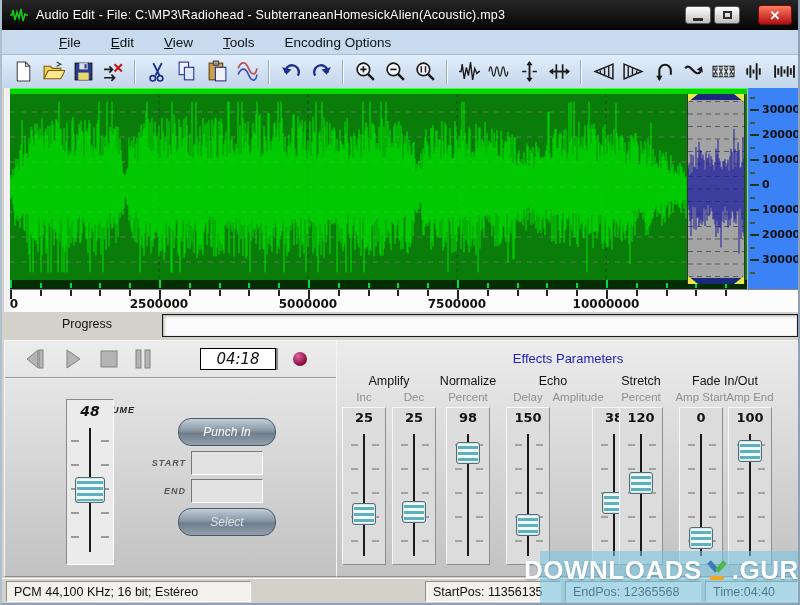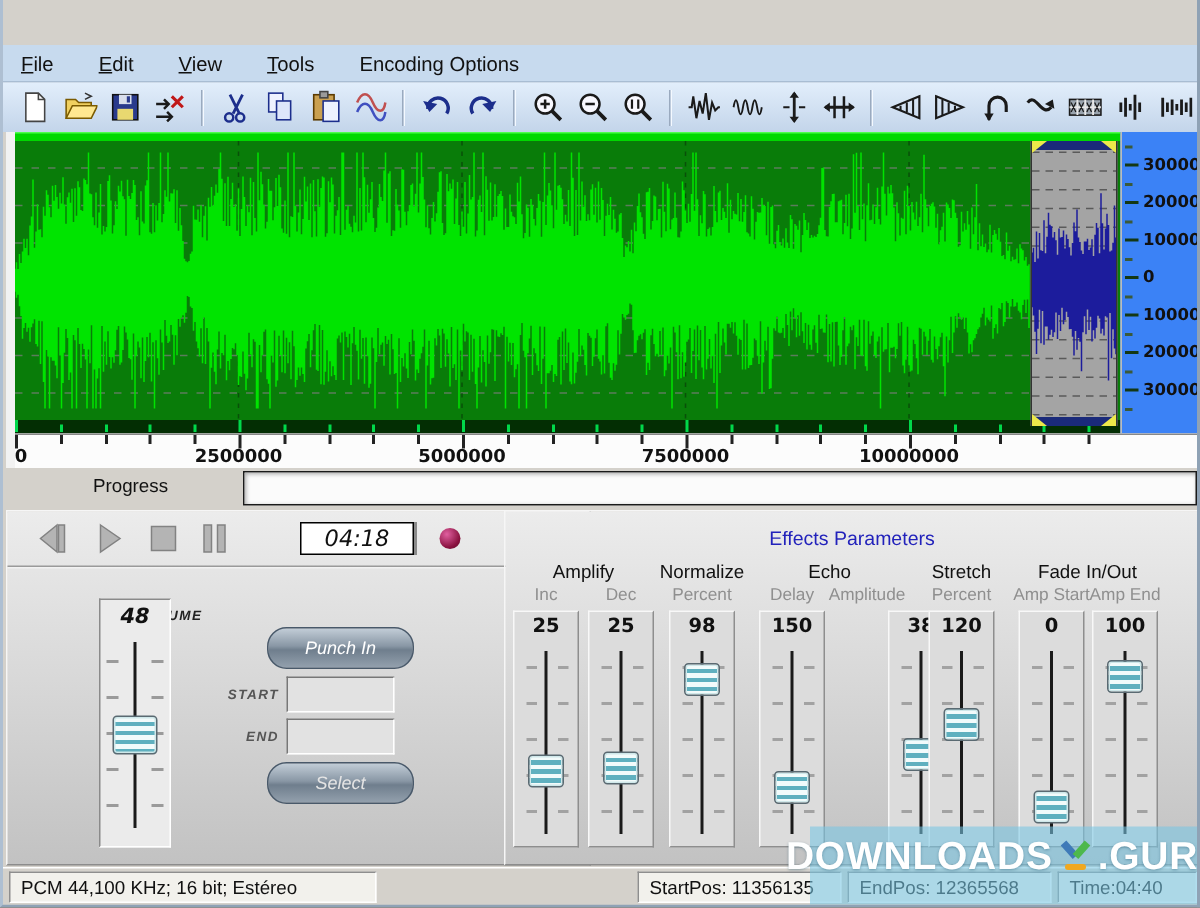--- a/index.html
+++ b/index.html
@@ -12,21 +12,21 @@
   .win-btn{position:absolute;top:6px;height:18px;border-radius:3px;border:1px solid #5a5a5a;
            background:linear-gradient(#ffffff,#bfbfbf);box-sizing:border-box;display:flex;align-items:center;justify-content:center;}
   .btn-min{left:683px;width:26px;}
   .btn-max{left:712px;width:26px;}
   .btn-close{left:756px;width:34px;height:20px;top:5px;background:linear-gradient(#ff7a62,#b01010);border:1px solid #6d0c0c;
              color:#fff;font-weight:bold;font-size:13px;line-height:1;}
   .glyph-min{width:10px;height:3px;background:#2c2c2c;margin-top:8px;}
   .glyph-max{width:9px;height:8px;border:2px solid #2c2c2c;box-sizing:border-box;}
   
   .menu-bar{position:absolute;left:0;top:30px;width:100%;height:25px;background:#c7daee;border-bottom:1px solid #a9bdd3;
-            display:flex;align-items:center;font-size:13.5px;color:#111;box-sizing:border-box;}
+            display:flex;align-items:center;font-size:13.5px;color:#111;box-sizing:border-box;padding-left:45px;}
   .menu-item{padding:0 15px;cursor:default;}
   .menu-item:first-child{padding-left:12px;}
   .toolbar{position:absolute;left:0;top:55px;width:100%;height:33px;background:linear-gradient(#e2eefb,#c3d5ea);
            display:flex;align-items:center;padding-left:6px;box-sizing:border-box;}
   .tb-btn{width:30px;height:28px;display:flex;align-items:center;justify-content:center;}
   .tb-sep{width:0;height:24px;border-left:1px solid #9aaabf;border-right:1px solid #f4f9ff;margin:0 6px;}
   
   .wave-display{position:absolute;left:2px;top:88px;width:796px;height:224px;background:#f2f2f2;overflow:hidden;}
   .wave-topstrip{position:absolute;left:6px;top:0;width:737px;height:6px;background:#00d800;border-top:1px solid #4dff4d;box-sizing:border-box;}
   .wave-green{position:absolute;left:6px;top:6px;width:737px;height:186px;background:#097c09;overflow:hidden;}
@@ -93,20 +93,35 @@
   .watermark{position:absolute;left:538px;top:551px;width:262px;height:54px;background:rgba(120,198,228,.58);
              display:flex;align-items:flex-start;justify-content:center;pointer-events:none;}
   .wm-text{display:flex;align-items:center;margin-top:4px;font-size:26px;font-weight:bold;color:#fff;
            text-shadow:0 1px 2px rgba(0,60,90,.35);letter-spacing:.5px;font-family:"Liberation Sans",sans-serif;}
 </style>
 </head>
 <body>
 
 <div class="window">
 
+  <div class="title-bar">
+    <svg class="app-icon" viewBox="0 0 18 14">
+      <polyline points="0,7 2,7 3,2 5,12 7,4 9,10 11,1 13,13 15,6 16,7 18,7" fill="none" stroke="#15c615" stroke-width="1.6"></polyline>
+    </svg>
+    <span class="title-text">Audio Edit - File: C:\MP3\Radiohead - SubterraneanHomesickAlien(Acoustic).mp3</span>
+    <div class="win-btn btn-min">
+        <div class="glyph-min"></div>
+      </div>
+    <div class="win-btn btn-max">
+        <div class="glyph-max"></div>
+      </div>
+    <div class="win-btn btn-close">
+        <span>✕</span>
+      </div>
+  </div>
 
   <div class="menu-bar">
       <span class="menu-item"><u>F</u>ile</span>
       <span class="menu-item"><u>E</u>dit</span>
       <span class="menu-item"><u>V</u>iew</span>
       <span class="menu-item"><u>T</u>ools</span>
       <span class="menu-item">Encoding Options</span>
     </div>
   <div class="toolbar">
       <span class="tb-btn">

